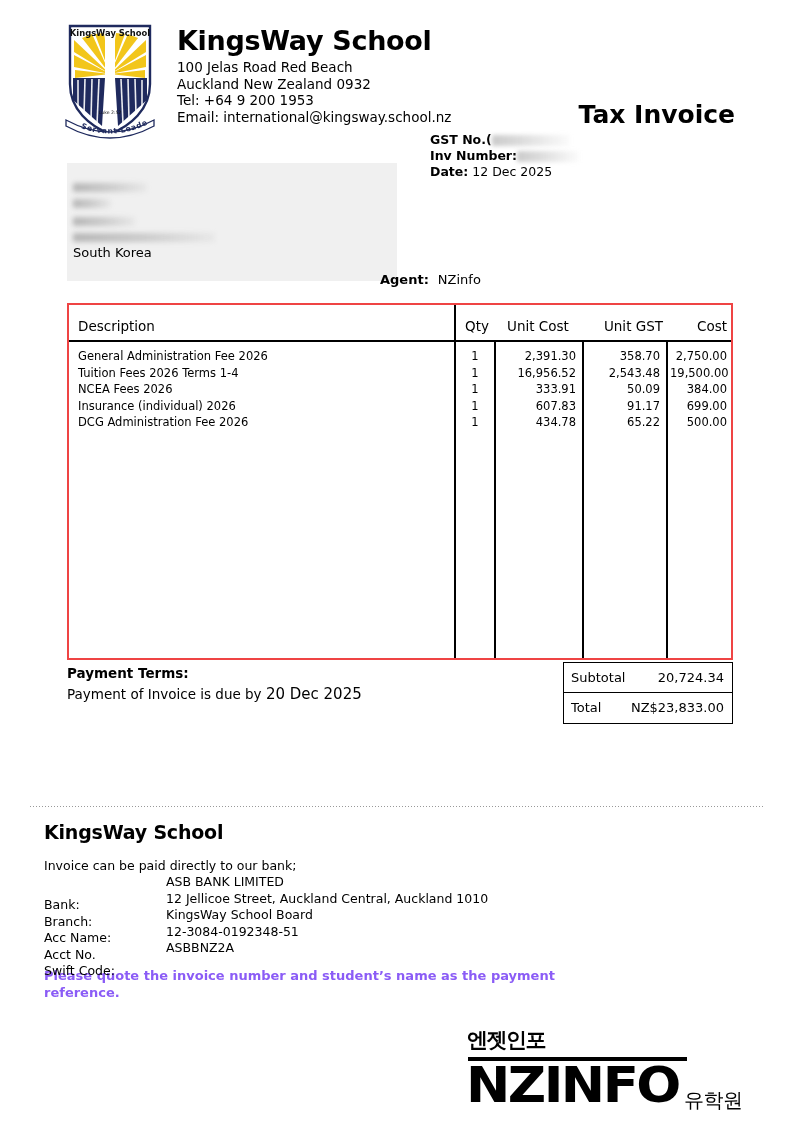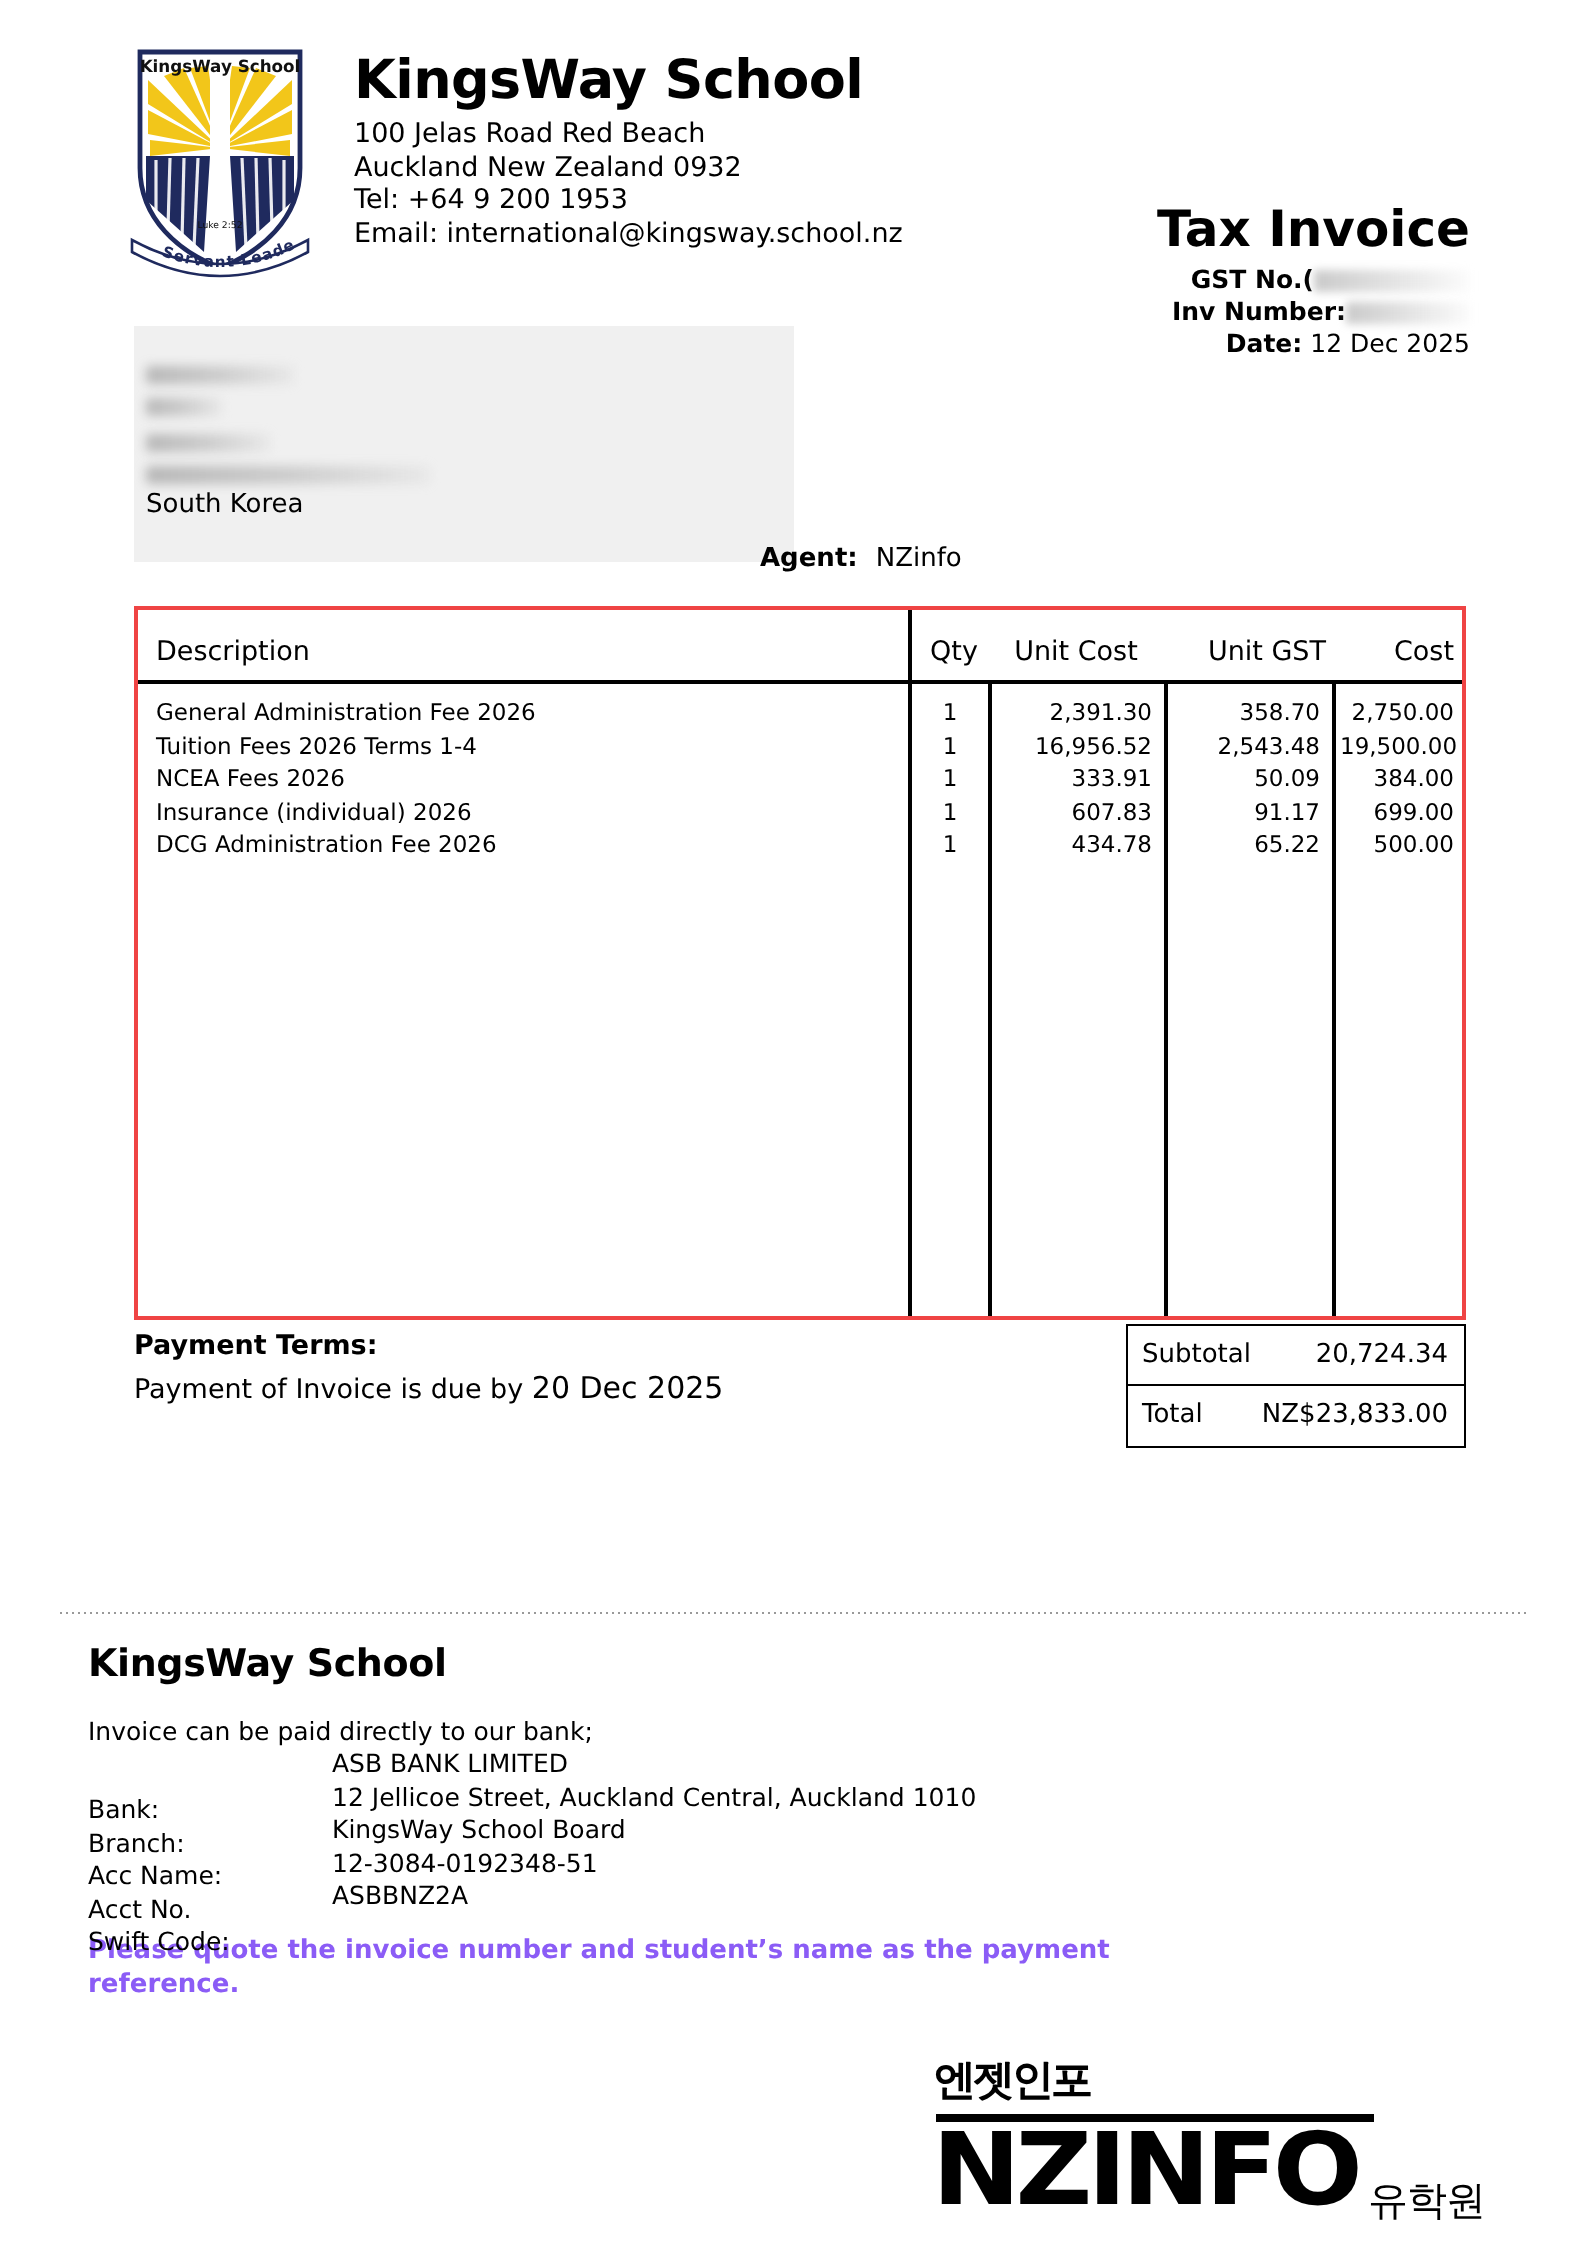--- a/index.html
+++ b/index.html
@@ -60,21 +60,21 @@
   }
   .tax-invoice {
     font-size: 25px;
     font-weight: bold;
     line-height: 30px;
     margin-bottom: 2px;
   }
   .inv-meta-row {
     font-size: 12.5px;
     line-height: 16px;
-    text-align: right;
+    text-align: left;
     white-space: nowrap;
   }
   .inv-meta-row .lbl { font-weight: bold; }
   .inv-meta-row .val { font-weight: normal; }
   .redact {
     display: inline-block;
     vertical-align: middle;
     height: 11px;
     background: linear-gradient(90deg,
        rgba(150,150,150,0.50) 0%,

